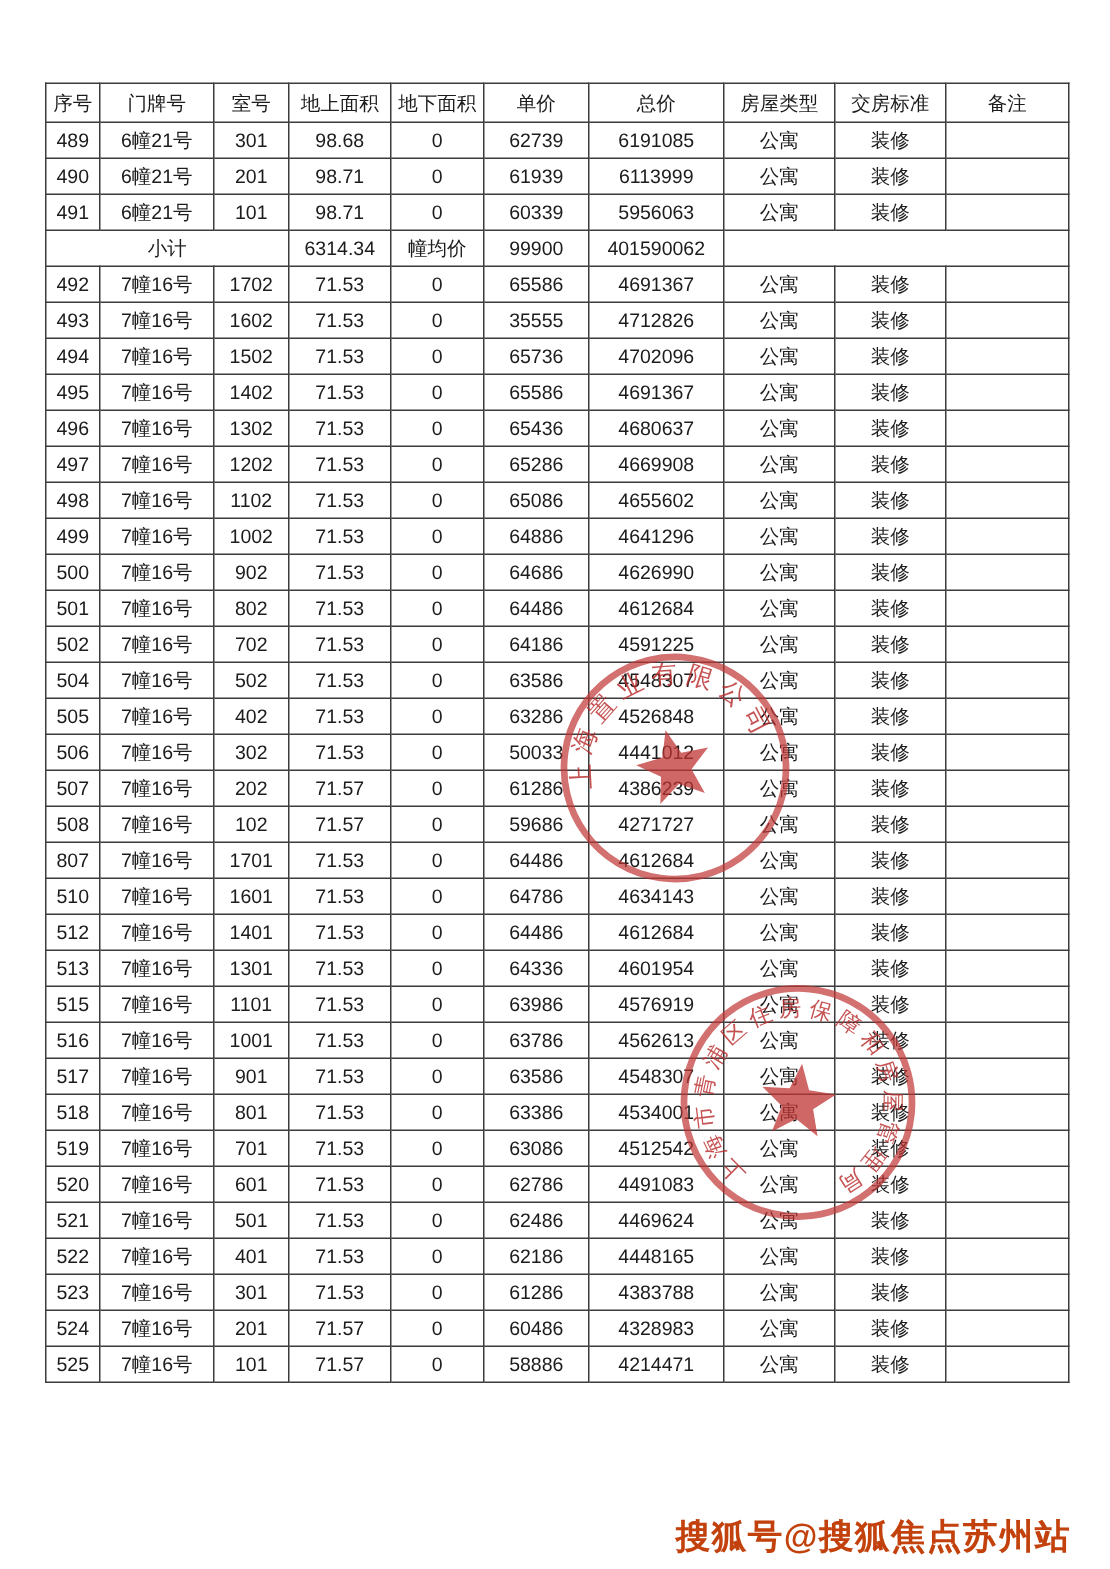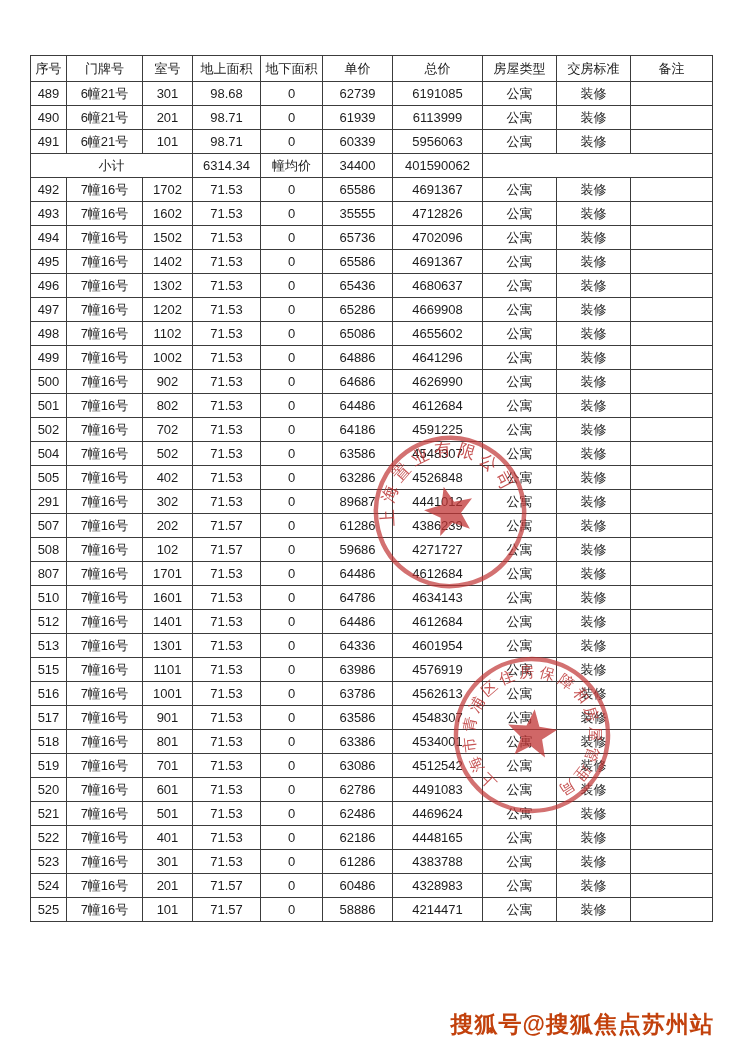--- a/index.html
+++ b/index.html
@@ -135,21 +135,21 @@
             <td>60339</td>
             <td>5956063</td>
             <td>公寓</td>
             <td>装修</td>
             <td></td>
           </tr>
           <tr>
             <td colspan="3">小计</td>
             <td>6314.34</td>
             <td>幢均价</td>
-            <td>34400</td>
+            <td>99900</td>
             <td>401590062</td>
             <td colspan="3"></td>
           </tr>
           <tr>
             <td>492</td>
             <td>7幢16号</td>
             <td>1702</td>
             <td>71.53</td>
             <td>0</td>
             <td>65586</td>
@@ -296,26 +296,26 @@
             <td>402</td>
             <td>71.53</td>
             <td>0</td>
             <td>63286</td>
             <td>4526848</td>
             <td>公寓</td>
             <td>装修</td>
             <td></td>
           </tr>
           <tr>
-            <td>291</td>
+            <td>506</td>
             <td>7幢16号</td>
             <td>302</td>
             <td>71.53</td>
             <td>0</td>
-            <td>89687</td>
+            <td>50033</td>
             <td>4441012</td>
             <td>公寓</td>
             <td>装修</td>
             <td></td>
           </tr>
           <tr>
             <td>507</td>
             <td>7幢16号</td>
             <td>202</td>
             <td>71.57</td>

